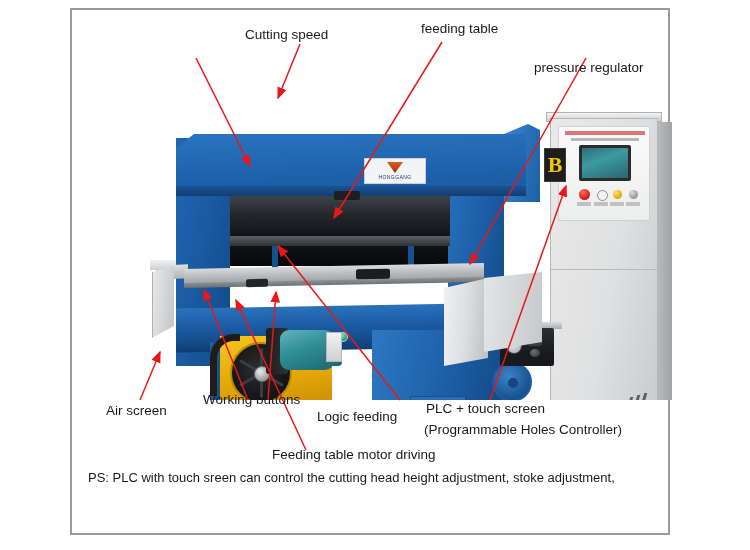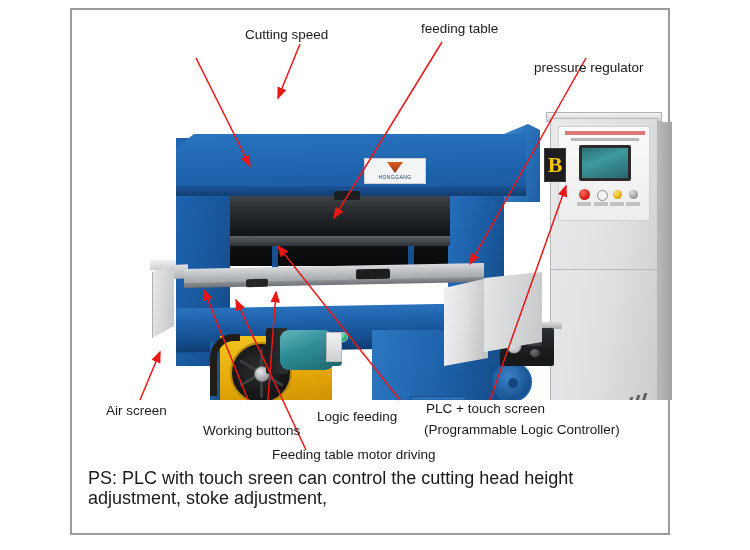--- a/index.html
+++ b/index.html
@@ -40,21 +40,21 @@
     position: absolute;
     color: #1a1a1a;
     font-size: 13.5px;
     line-height: 17px;
     white-space: nowrap;
   }
   .ps {
     position: absolute;
     left: 88px; top: 468px;
     width: 570px;
-    font-size: 18px;
+    font-size: 13px;
     line-height: 20px;
     color: #1a1a1a;
   }
   
   #arrows {
     position: absolute;
     left: 0; top: 0;
     width: 750px; height: 550px;
     pointer-events: none;
   }
@@ -500,25 +500,25 @@
 
       <line x1="490" y1="400" x2="566" y2="186"></line>
     </g>
   </svg>
 
   <div class="lbl" style="left:245px; top:26px;">Cutting  speed</div>
   <div class="lbl" style="left:421px; top:20px;">feeding table</div>
   <div class="lbl" style="left:534px; top:52px;margin-top:7px;">pressure regulator</div>
 
   <div class="lbl" style="left:106px; top:402px;">Air screen</div>
-  <div class="lbl" style="left:203px; top:422px;">Working buttons</div>
+  <div class="lbl" style="left:203px; top:391px;">Working buttons</div>
   <div class="lbl" style="left:317px; top:408px;">Logic feeding</div>
 
   <div class="lbl" style="left:426px; top:400px;">PLC + touch screen</div>
-  <div class="lbl" style="left:424px; top:421px;">(Programmable Logic Controller)</div>
+  <div class="lbl" style="left:424px; top:421px;">(Programmable Holes Controller)</div>
 
   <div class="lbl" style="left:272px; top:446px;">Feeding table motor driving</div>
 
   <div class="ps">
     <div>PS: PLC with touch sreen can control the cutting head height adjustment, stoke adjustment,</div>
   </div>
 
 </div>
 
 </body></html>

